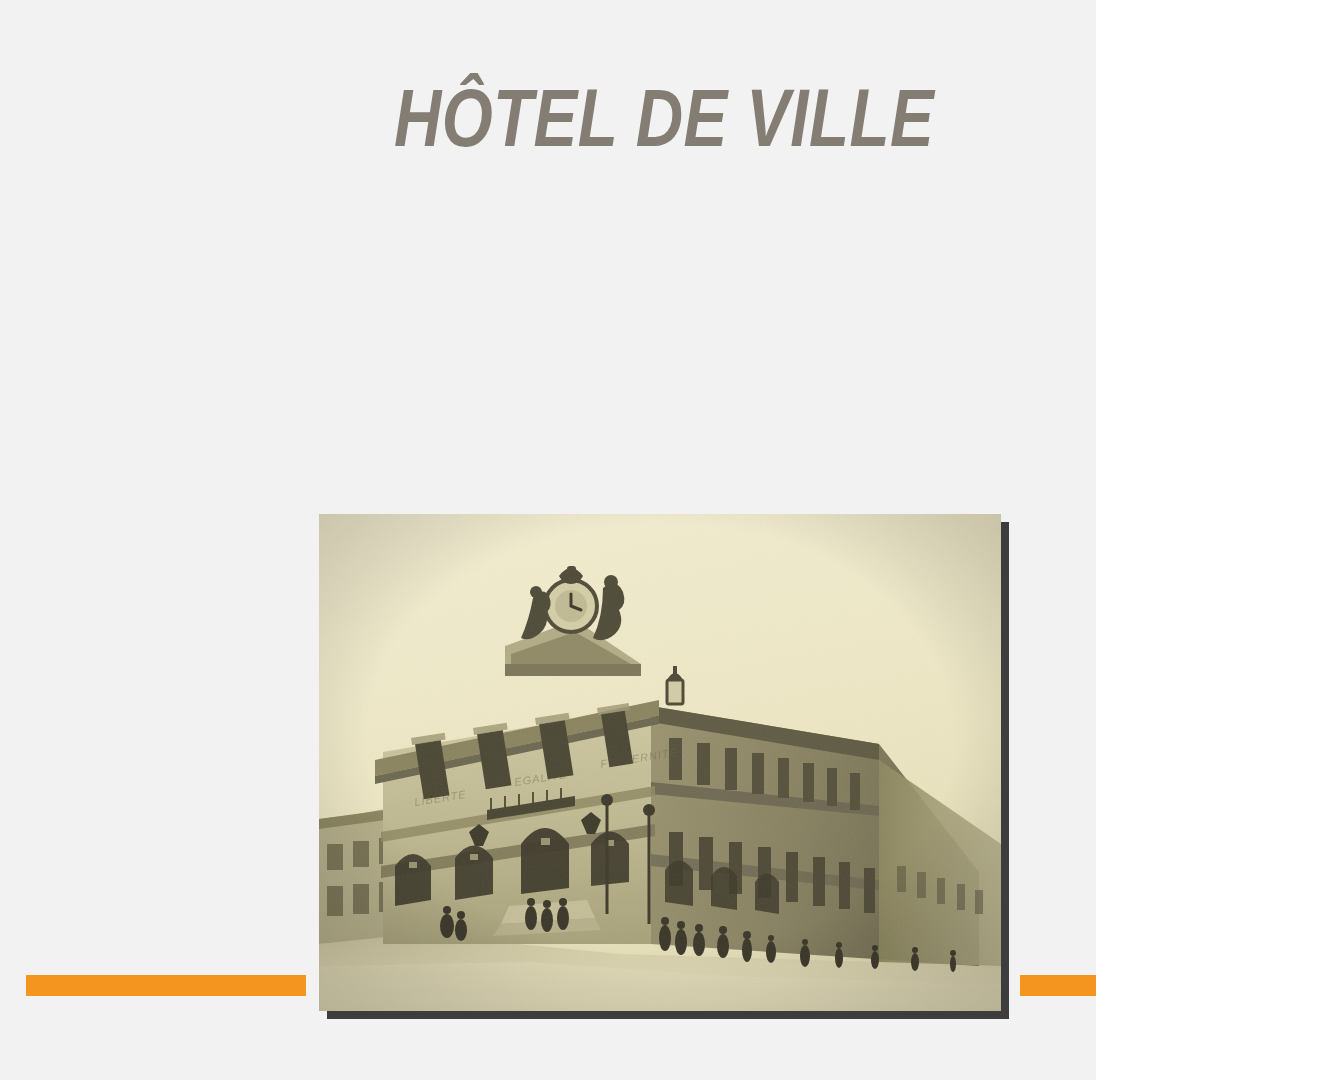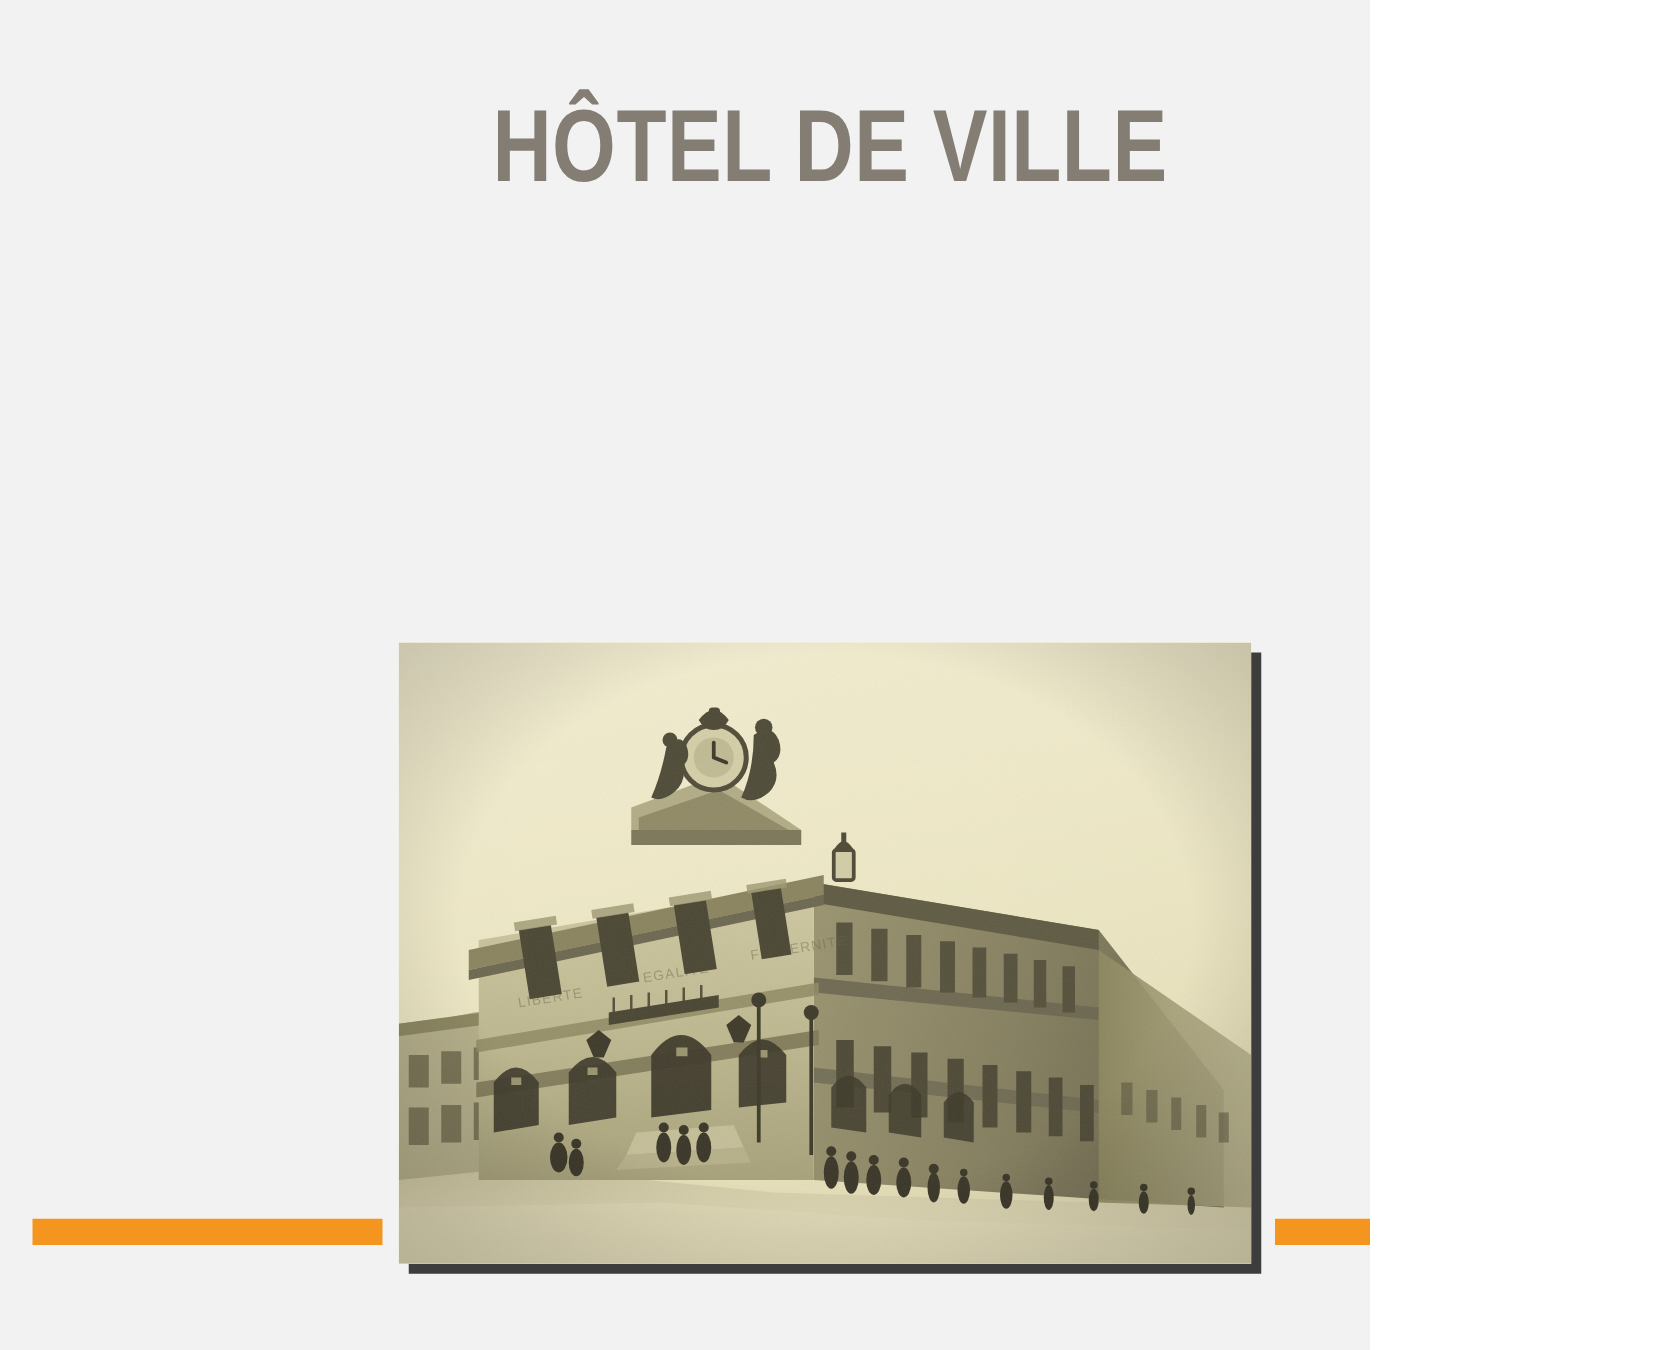--- a/index.html
+++ b/index.html
@@ -10,20 +10,21 @@
   }
   body {
     font-family: "Liberation Sans", sans-serif;
   }
   .slide {
     position: relative;
     width: 1096px;
     height: 1080px;
     background: #f2f2f2;
     overflow: hidden;
+    font-style: italic;
   }
 
   
   .slide-title {
     position: absolute;
     left: 0;
     top: 72px;
     width: 1328px;
     text-align: center;
     font-family: "Liberation Sans", sans-serif;

